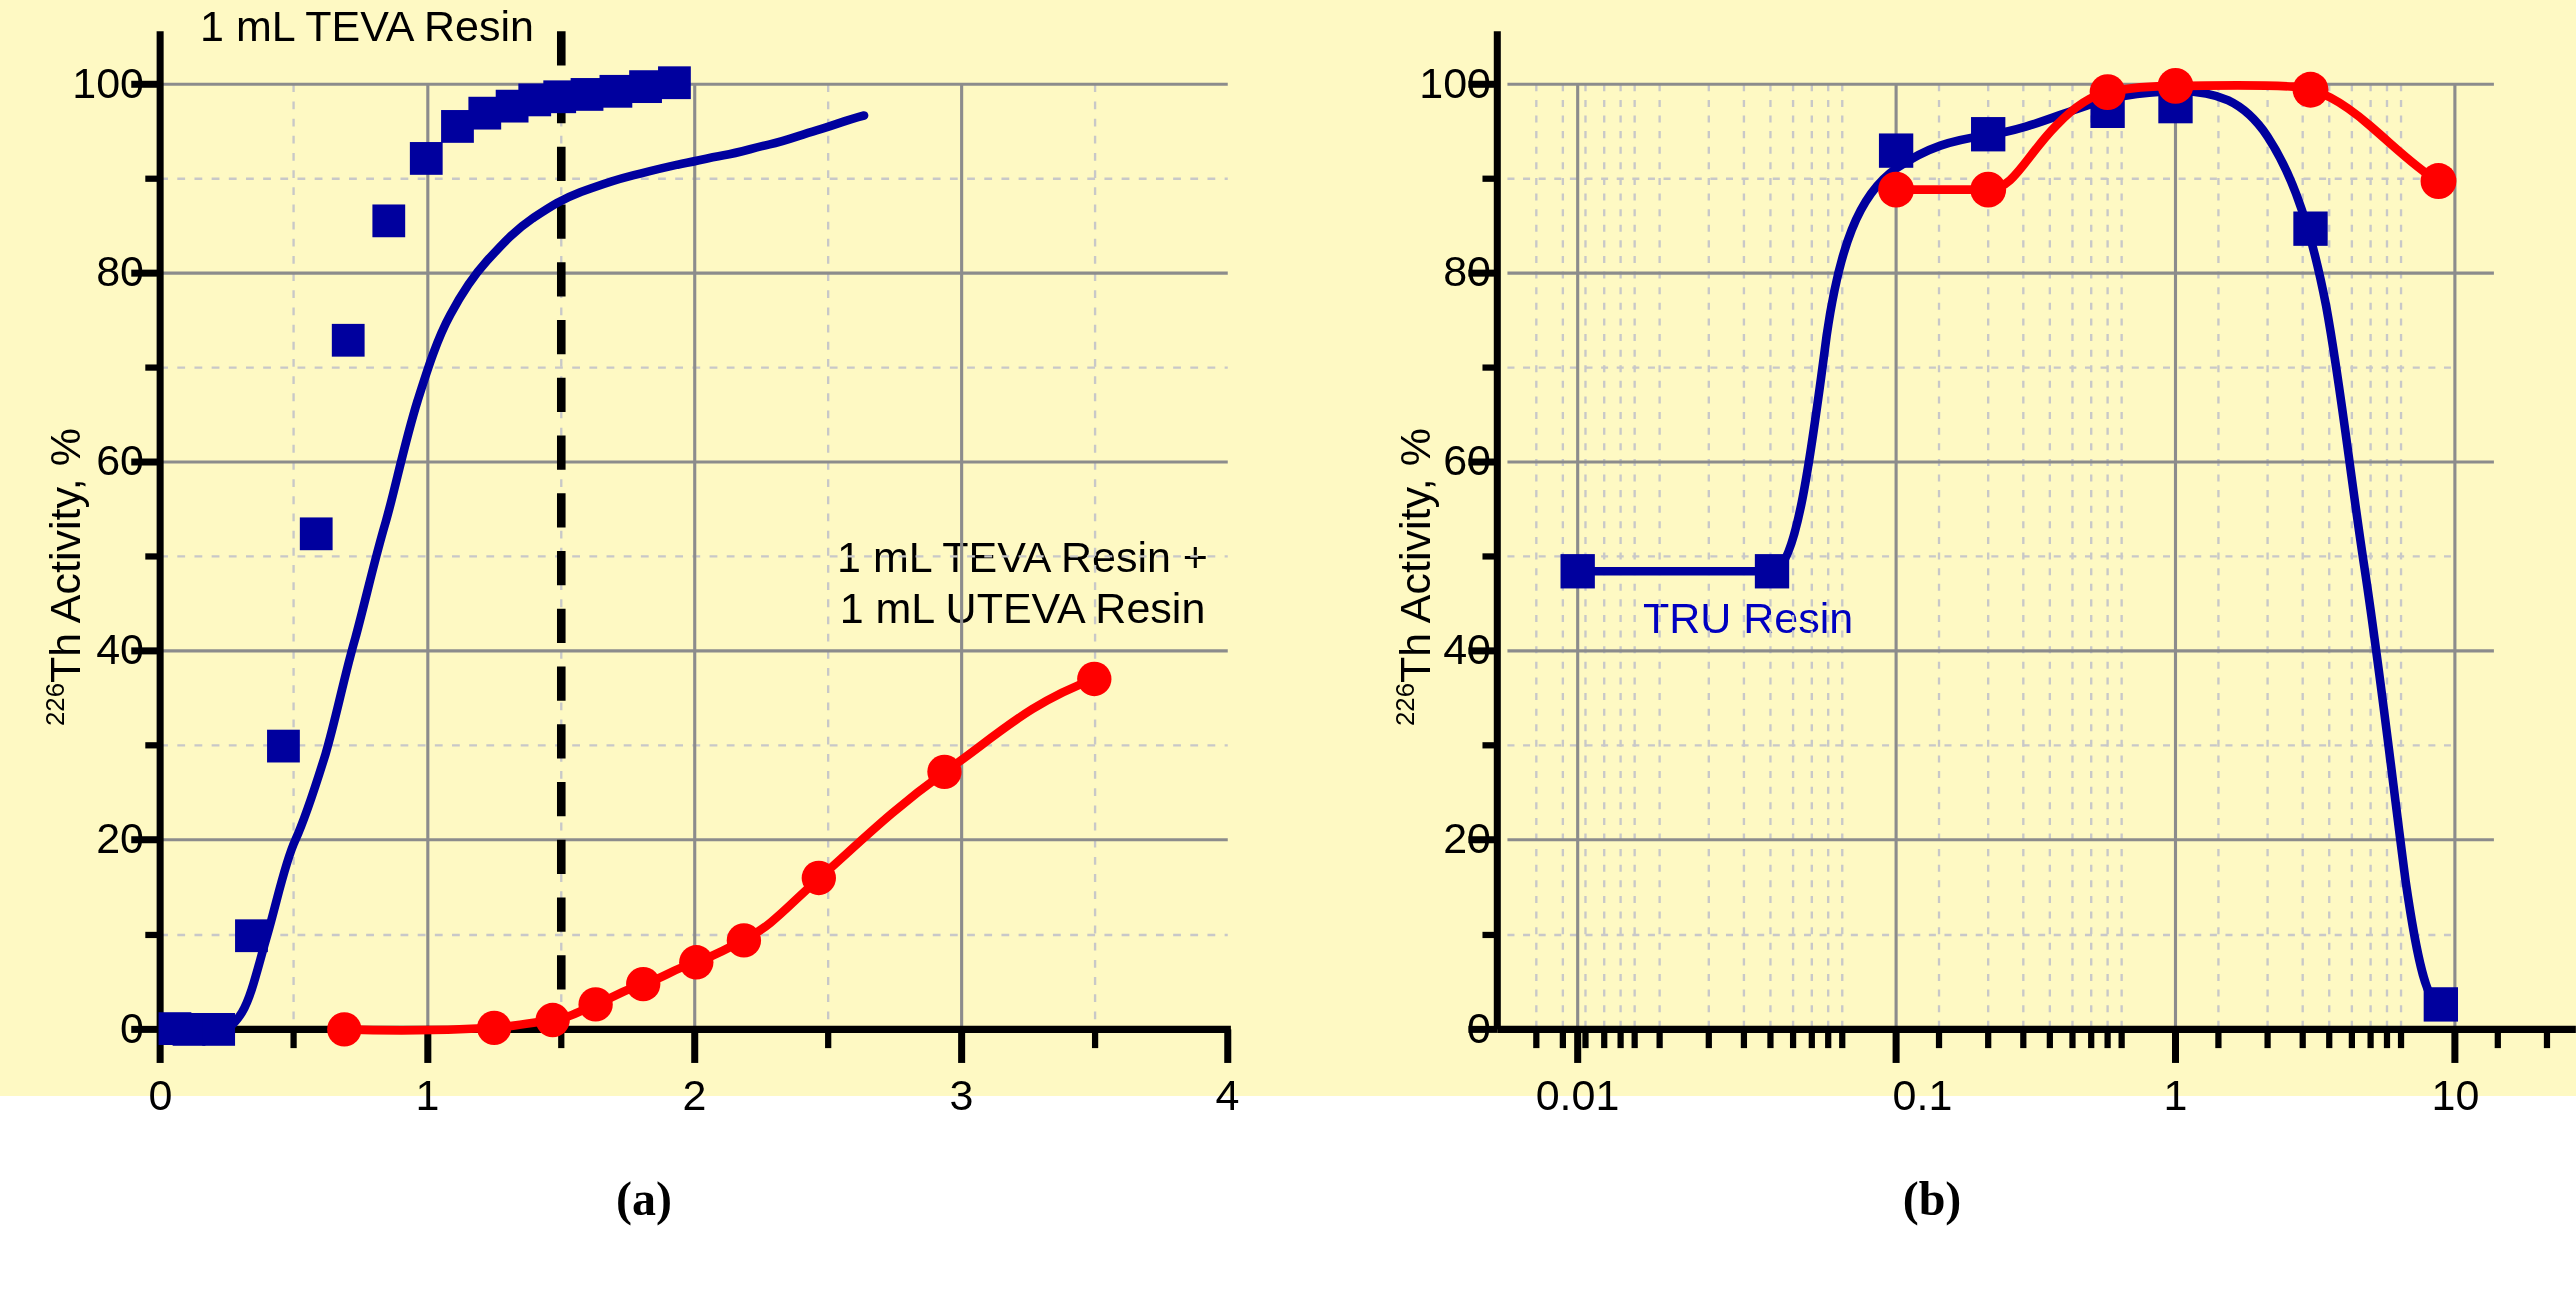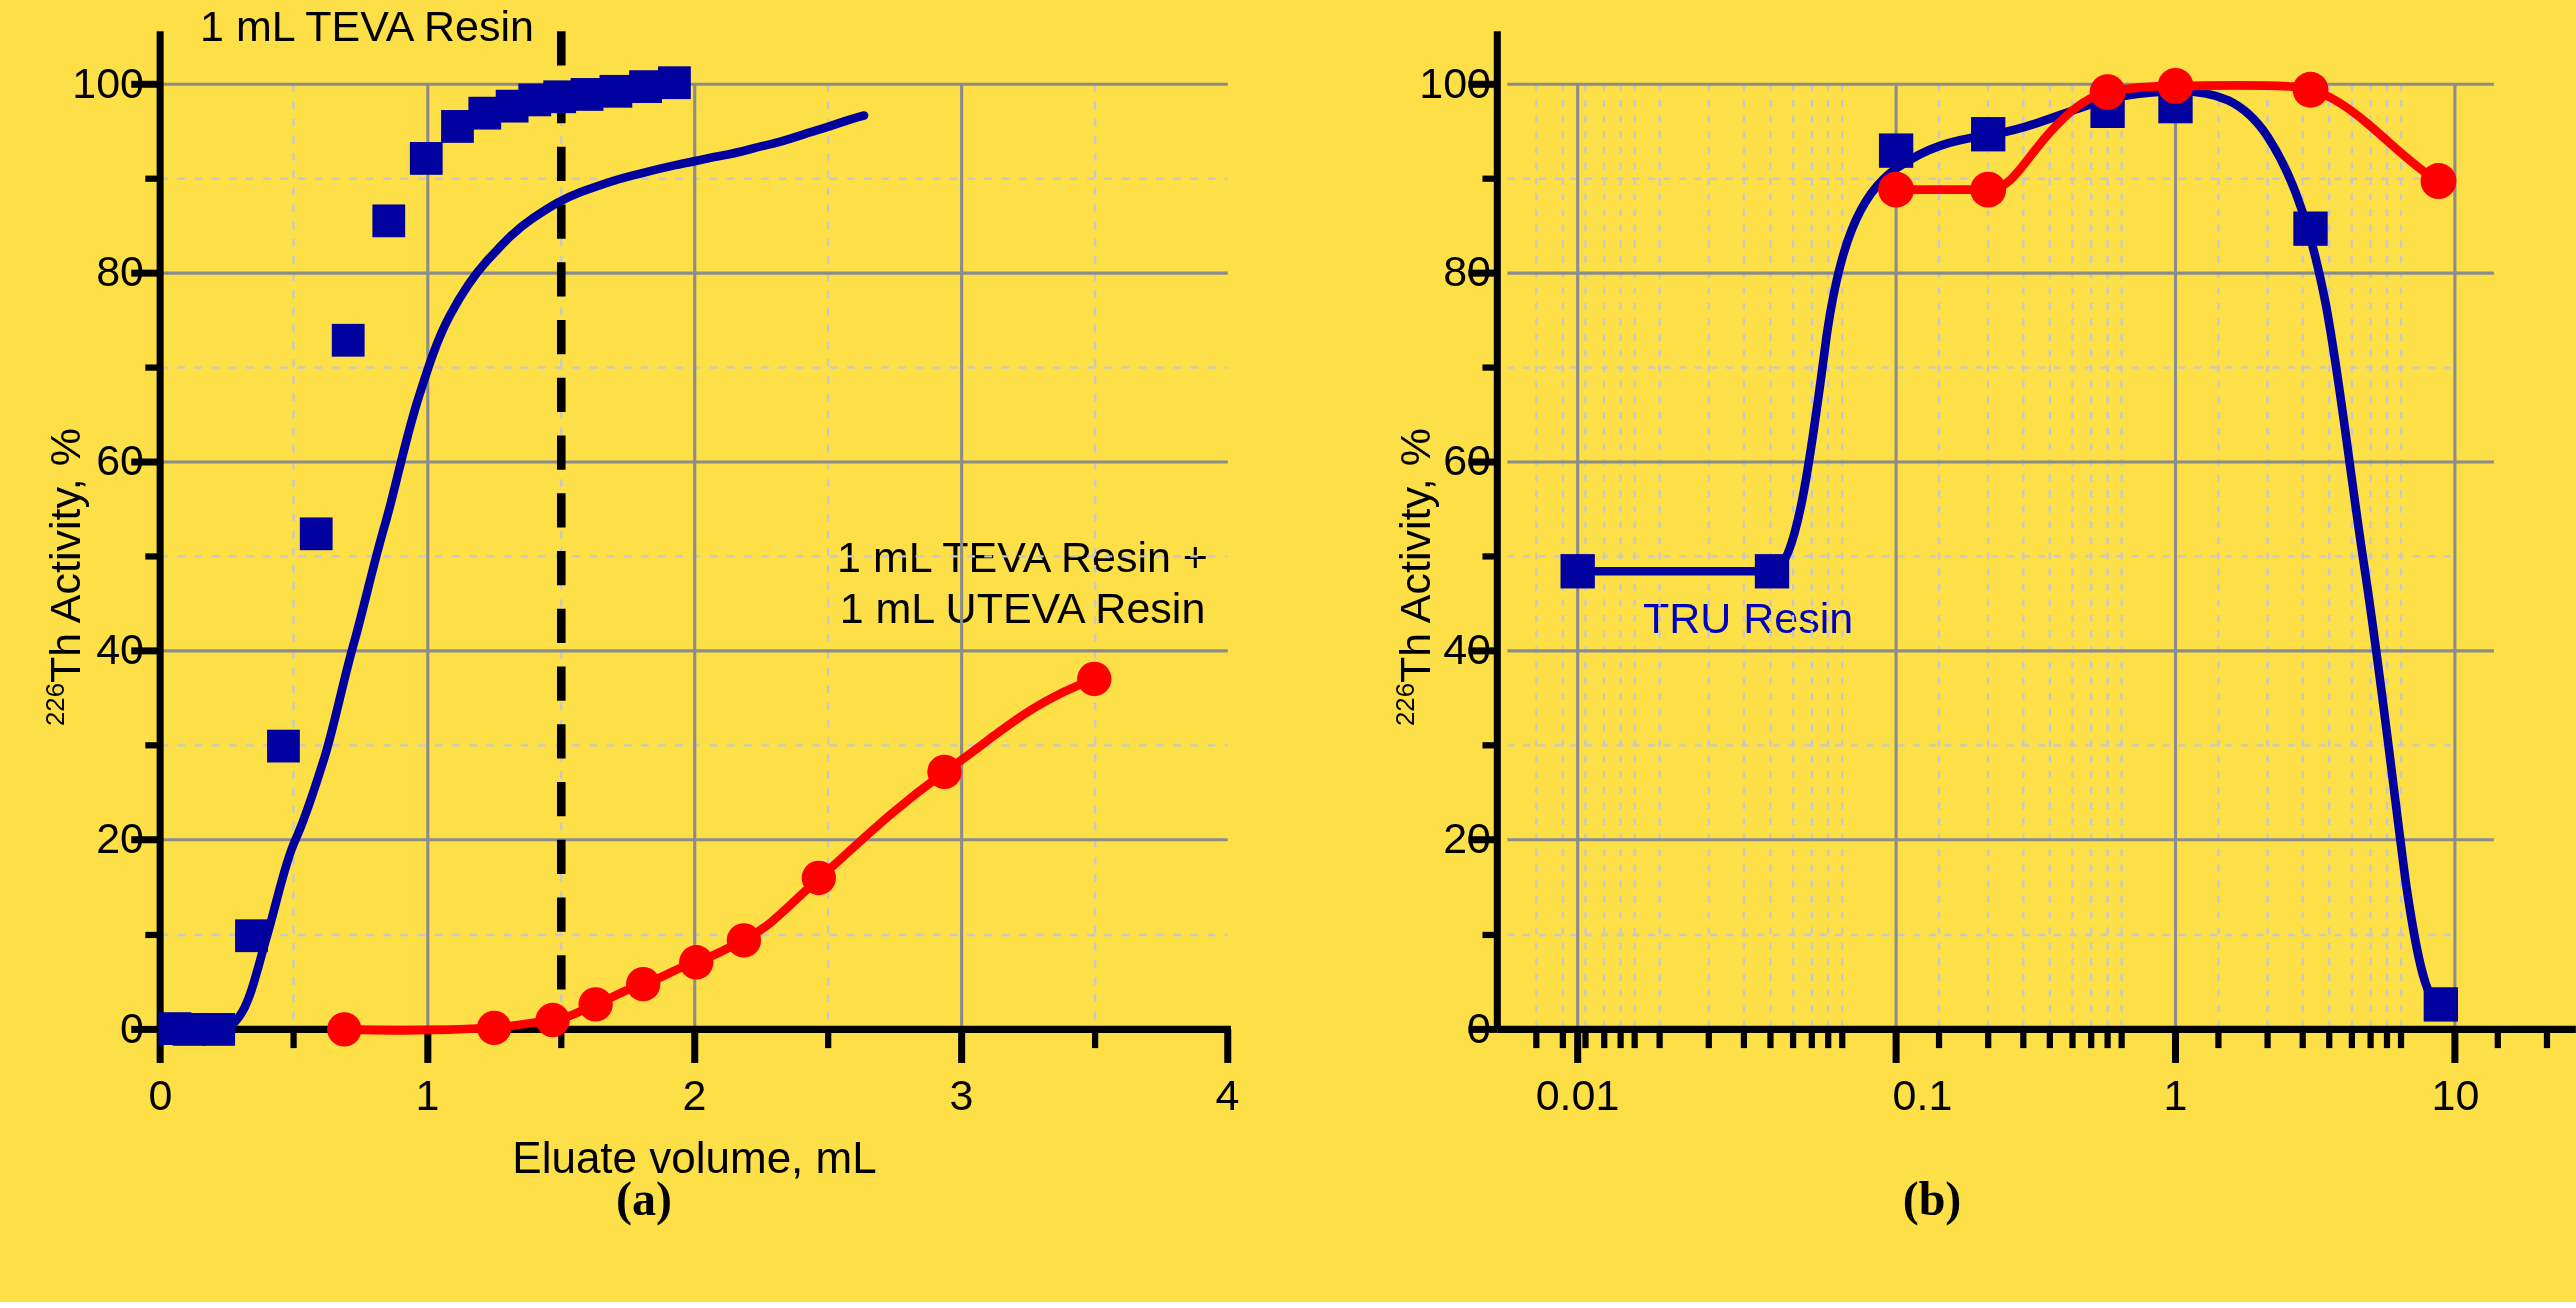--- a/index.html
+++ b/index.html
@@ -9,22 +9,22 @@
   }
   body {
     width: 2576px;
     height: 1308px;
     font-family: "Liberation Sans", sans-serif;
     overflow: hidden;
   }
   #figure {
     position: relative;
     width: 2576px;
-    height: 1302px;
-    background: #fde047;
+    height: 1096px;
+    background: #fef9c3;
   }
   .panel {
     position: absolute;
     top: 0;
     width: 1288px;
     height: 1308px;
   }
   #panel-a { left: 0; }
   #panel-b { left: 1288px; }
 
@@ -103,21 +103,20 @@
     <div class="plot-text tick-label" style="left:62px; top:625px; width:82px; text-align:right;">40</div>
     <div class="plot-text tick-label" style="left:62px; top:814px; width:82px; text-align:right;">20</div>
     <div class="plot-text tick-label" style="left:62px; top:1004px; width:82px; text-align:right;">0</div>
 
     <div class="plot-text tick-label" style="left:137px; top:1071px; width:47px; text-align:center;">0</div>
     <div class="plot-text tick-label" style="left:404px; top:1071px; width:47px; text-align:center;">1</div>
     <div class="plot-text tick-label" style="left:671px; top:1071px; width:47px; text-align:center;">2</div>
     <div class="plot-text tick-label" style="left:938px; top:1071px; width:47px; text-align:center;">3</div>
     <div class="plot-text tick-label" style="left:1204px; top:1071px; width:47px; text-align:center;">4</div>
 
-    <div class="plot-text axis-title" style="left:160px; top:1133px; width:1069px; text-align:center;">Eluate volume, mL</div>
 
     <div class="plot-text annot" style="left:796px; top:532px; width:453px; text-align:center;">
       <div>1 mL TEVA Resin +</div>
       <div>1 mL UTEVA Resin</div>
     </div>
 
     <svg class="plot-svg" viewBox="0 0 1650 1676">
 
       <g stroke="#c8c8c8" stroke-width="3" stroke-dasharray="10,12">
         <line x1="376" y1="108" x2="376" y2="1319"></line>

